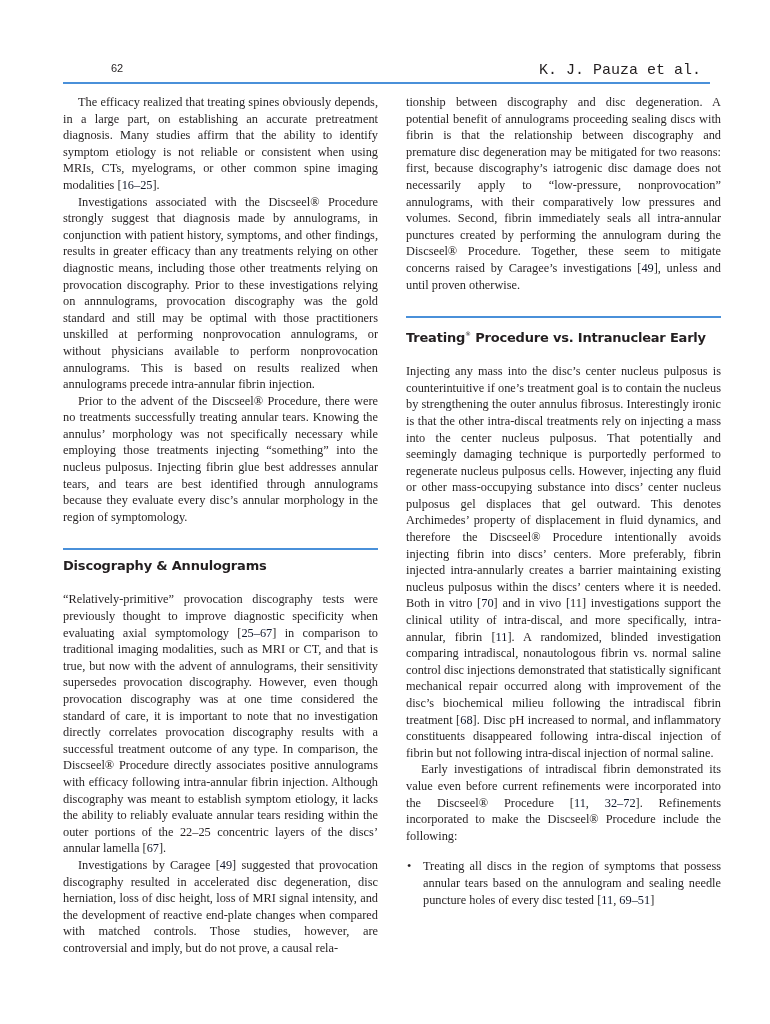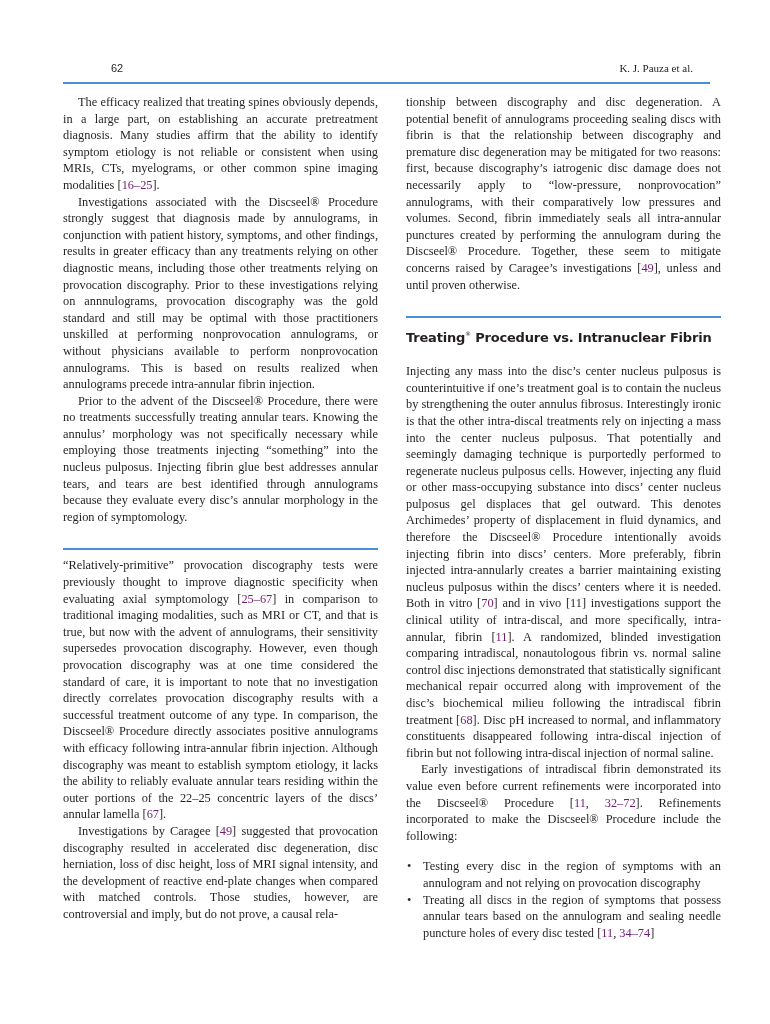--- a/index.html
+++ b/index.html
@@ -1,27 +1,27 @@
 <!DOCTYPE html>
 <html><head>
 <meta charset="utf-8">
 <style>
   html, body { margin: 0; padding: 0; background: #ffffff; }
   body { width: 770px; height: 1024px; position: relative; overflow: hidden;
          font-family: "Liberation Serif", serif; color: #231f20; }
   .header { position: absolute; left: 63px; top: 62px; width: 646px; height: 18px; }
   .page-num { position: absolute; left: 0; top: 0; font-family: "Liberation Sans", sans-serif; font-size: 11px; padding-left: 48px; }
-  .running-head { position: absolute; right: 16px; top: 0; font-family: Liberation Serif, serif; font-size: 11px; }
+  .running-head { position: absolute; right: 8px; top: 0; font-family: Liberation Mono, monospace; font-size: 15px; }
   .header-rule { position: absolute; left: 63px; top: 82px; width: 647px; height: 2px; background: #4a90d9; }
   .col { position: absolute; top: 94px; width: 315px; font-size: 12.35px; line-height: 16.6px; text-align: justify; }
   .col-left { left: 63px; }
   .col-right { left: 406px; }
   p { margin: 0; }
   p.indent { text-indent: 15px; }
-  .ref { color: #701a75; }
+  .ref { color: #0f172a; }
   .section { margin-top: 23px; }
   .section-rule { height: 2px; background: #4a90d9; margin-bottom: 7px; }
   .section-title { font-family: "DejaVu Sans", sans-serif; font-weight: bold; font-size: 13px; line-height: 18px; margin-bottom: 16px; letter-spacing: -0.2px; }
   .section-title sup { font-size: 6px; vertical-align: 6px; font-weight: normal; }
   ul.bullets { list-style: none; padding: 0; margin: 14px 0 0 0; }
   ul.bullets li { position: relative; padding-left: 17px; }
   ul.bullets li::before { content: "\2022"; position: absolute; left: 1px; top: 0; }
 </style>
 </head>
 <body>
@@ -32,34 +32,34 @@
 </div>
 <div class="header-rule"></div>
 
 <div class="col col-left">
   <p class="indent"><span>The efficacy realized that treating spines obviously depends, in a large part, on establishing an accurate pretreatment diagnosis. Many studies affirm that the ability to identify symptom etiology is not reliable or consistent when using MRIs, CTs, myelograms, or other common spine imaging modalities [</span><span class="ref">16–25</span><span>].</span></p>
   <p class="indent">Investigations associated with the Discseel® Procedure strongly suggest that diagnosis made by annulograms, in conjunction with patient history, symptoms, and other findings, results in greater efficacy than any treatments relying on other diagnostic means, including those other treatments relying on provocation discography. Prior to these investigations relying on annnulograms, provocation discography was the gold standard and still may be optimal with those practitioners unskilled at performing nonprovocation annulograms, or without physicians available to perform nonprovocation annulograms. This is based on results realized when annulograms precede intra-annular fibrin injection.</p>
   <p class="indent">Prior to the advent of the Discseel® Procedure, there were no treatments successfully treating annular tears. Knowing the annulus’ morphology was not specifically necessary while employing those treatments injecting “something” into the nucleus pulposus. Injecting fibrin glue best addresses annular tears, and tears are best identified through annulograms because they evaluate every disc’s annular morphology in the region of symptomology.</p>
 
   <div class="section">
     <div class="section-rule"></div>
+    <div class="section-title">Discography &amp; Annulograms</div>
   </div>
 
   <p><span>“Relatively-primitive” provocation discography tests were previously thought to improve diagnostic specificity when evaluating axial symptomology [</span><span class="ref">25–67</span><span>] in comparison to traditional imaging modalities, such as MRI or CT, and that is true, but now with the advent of annulograms, their sensitivity supersedes provocation discography. However, even though provocation discography was at one time considered the standard of care, it is important to note that no investigation directly correlates provocation discography results with a successful treatment outcome of any type. In comparison, the Discseel® Procedure directly associates positive annulograms with efficacy following intra-annular fibrin injection. Although discography was meant to establish symptom etiology, it lacks the ability to reliably evaluate annular tears residing within the outer portions of the 22–25 concentric layers of the discs’ annular lamella [</span><span class="ref">67</span><span>].</span></p>
   <p class="indent"><span>Investigations by Caragee [</span><span class="ref">49</span><span>] suggested that provocation discography resulted in accelerated disc degeneration, disc herniation, loss of disc height, loss of MRI signal intensity, and the development of reactive end-plate changes when compared with matched controls. Those studies, however, are controversial and imply, but do not prove, a causal rela-</span></p>
 </div>
 
 <div class="col col-right">
   <p><span>tionship between discography and disc degeneration. A potential benefit of annulograms proceeding sealing discs with fibrin is that the relationship between discography and premature disc degeneration may be mitigated for two reasons: first, because discography’s iatrogenic disc damage does not necessarily apply to “low-pressure, nonprovocation” annulograms, with their comparatively low pressures and volumes. Second, fibrin immediately seals all intra-annular punctures created by performing the annulogram during the Discseel® Procedure. Together, these seem to mitigate concerns raised by Caragee’s investigations [</span><span class="ref">49</span><span>], unless and until proven otherwise.</span></p>
 
   <div class="section">
     <div class="section-rule"></div>
-    <div class="section-title"><span>Treating</span><sup>®</sup><span> Procedure vs. Intranuclear Fibrin</span></div>
+    <div class="section-title"><span>Treating</span><sup>®</sup><span> Procedure vs. Intranuclear Early</span></div>
   </div>
 
   <p><span>Injecting any mass into the disc’s center nucleus pulposus is counterintuitive if one’s treatment goal is to contain the nucleus by strengthening the outer annulus fibrosus. Interestingly ironic is that the other intra-discal treatments rely on injecting a mass into the center nucleus pulposus. That potentially and seemingly damaging technique is purportedly performed to regenerate nucleus pulposus cells. However, injecting any fluid or other mass-occupying substance into discs’ center nucleus pulposus gel displaces that gel outward. This denotes Archimedes’ property of displacement in fluid dynamics, and therefore the Discseel® Procedure intentionally avoids injecting fibrin into discs’ centers. More preferably, fibrin injected intra-annularly creates a barrier maintaining existing nucleus pulposus within the discs’ centers where it is needed. Both in vitro [</span><span class="ref">70</span><span>] and in vivo [11] investigations support the clinical utility of intra-discal, and more specifically, intra-annular, fibrin [</span><span class="ref">11</span><span>]. A randomized, blinded investigation comparing intradiscal, nonautologous fibrin vs. normal saline control disc injections demonstrated that statistically significant mechanical repair occurred along with improvement of the disc’s biochemical milieu following the intradiscal fibrin treatment [</span><span class="ref">68</span><span>]. Disc pH increased to normal, and inflammatory constituents disappeared following intra-discal injection of fibrin but not following intra-discal injection of normal saline.</span></p>
   <p class="indent"><span>Early investigations of intradiscal fibrin demonstrated its value even before current refinements were incorporated into the Discseel® Procedure [</span><span class="ref">11</span><span>, </span><span class="ref">32–72</span><span>]. Refinements incorporated to make the Discseel® Procedure include the following:</span></p>
 
   <ul class="bullets">
-    <li>Testing every disc in the region of symptoms with an annulogram and not relying on provocation discography</li>
-    <li><span>Treating all discs in the region of symptoms that possess annular tears based on the annulogram and sealing needle puncture holes of every disc tested [</span><span class="ref">11</span><span>, </span><span class="ref">34–74</span><span>]</span></li>
+    <li><span>Treating all discs in the region of symptoms that possess annular tears based on the annulogram and sealing needle puncture holes of every disc tested [</span><span class="ref">11</span><span>, </span><span class="ref">69–51</span><span>]</span></li>
   </ul>
 </div>
 
 </body></html>

